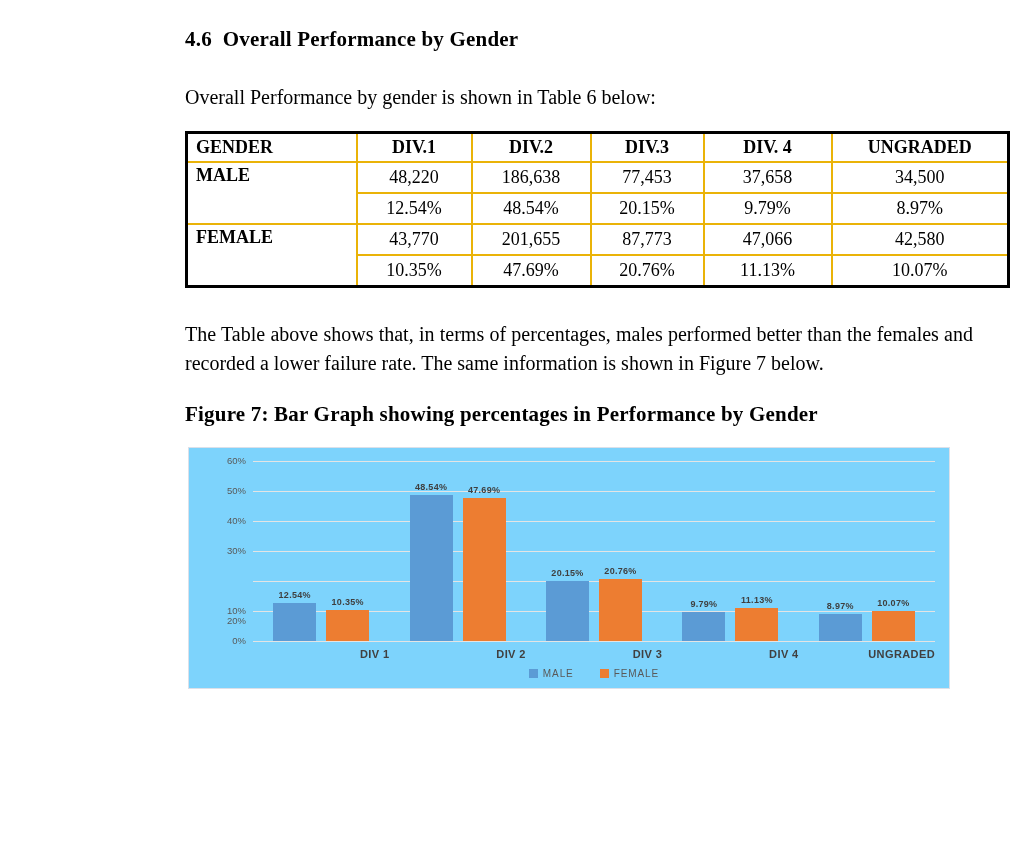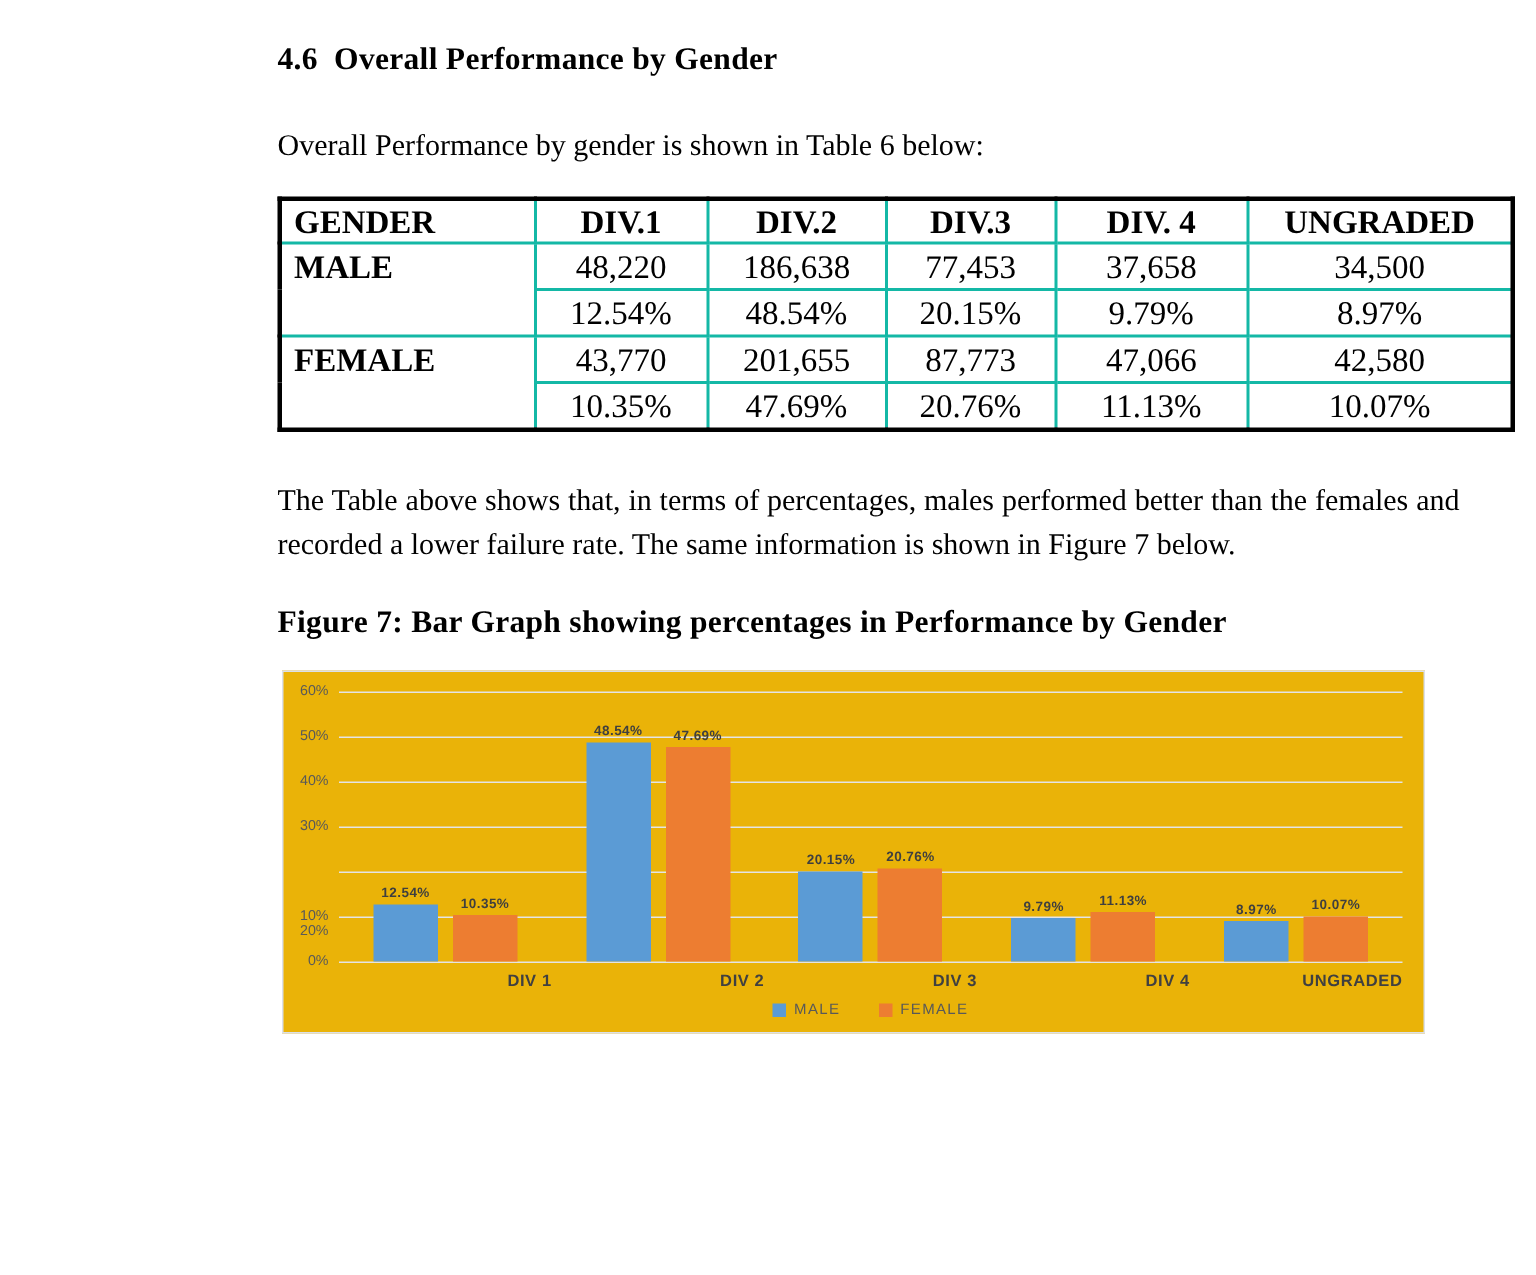--- a/index.html
+++ b/index.html
@@ -21,35 +21,35 @@
   .intro     { margin-top:32px; width:790px; }
   .analysis  { margin-top:32px; width:788px; text-align:justify; line-height:28.5px; }
   .closing   { margin-top:32px; width:760px; line-height:28px; }
 
   
   .perf-table {
     margin-top:14px; border-collapse:collapse; table-layout:fixed;
     width:822px; border:3px solid #000;
   }
   .perf-table th, .perf-table td {
-    border:2px solid #14b8a6; padding:0 6px; text-align:center;
-    font-size:22px; height:29px; overflow:hidden;
+    border:2px solid #eab308; padding:0 6px; text-align:center;
+    font-size:18px; height:29px; overflow:hidden;
   }
   .perf-table thead th { font-weight:bold; height:27px; }
   .perf-table th.col-gender { text-align:left; padding-left:8px; }
   .perf-table td.gender-cell {
     text-align:left; font-weight:bold; vertical-align:top;
     padding-left:8px; padding-top:2px;
   }
 
   
   .chart-box {
     margin-top:20px; margin-left:3px; width:762px; height:242px;
     border:1px solid #dbe0e9; box-sizing:border-box;
-    padding:13px 14px 0 1px; background:#eab308;
+    padding:13px 14px 0 28px; background:#7dd3fc;
     font-family:"Liberation Sans", sans-serif;
   }
   .chart-grid { display:flex; }
   .y-axis { flex:none; width:36px; height:180px; position:relative; }
   .y-tick {
     position:absolute; right:7px; font-size:9.5px; color:#595959;
     line-height:12px; white-space:nowrap;
   }
   .plot-col { flex:1; min-width:0; }
   .plot { position:relative; height:180px; }

